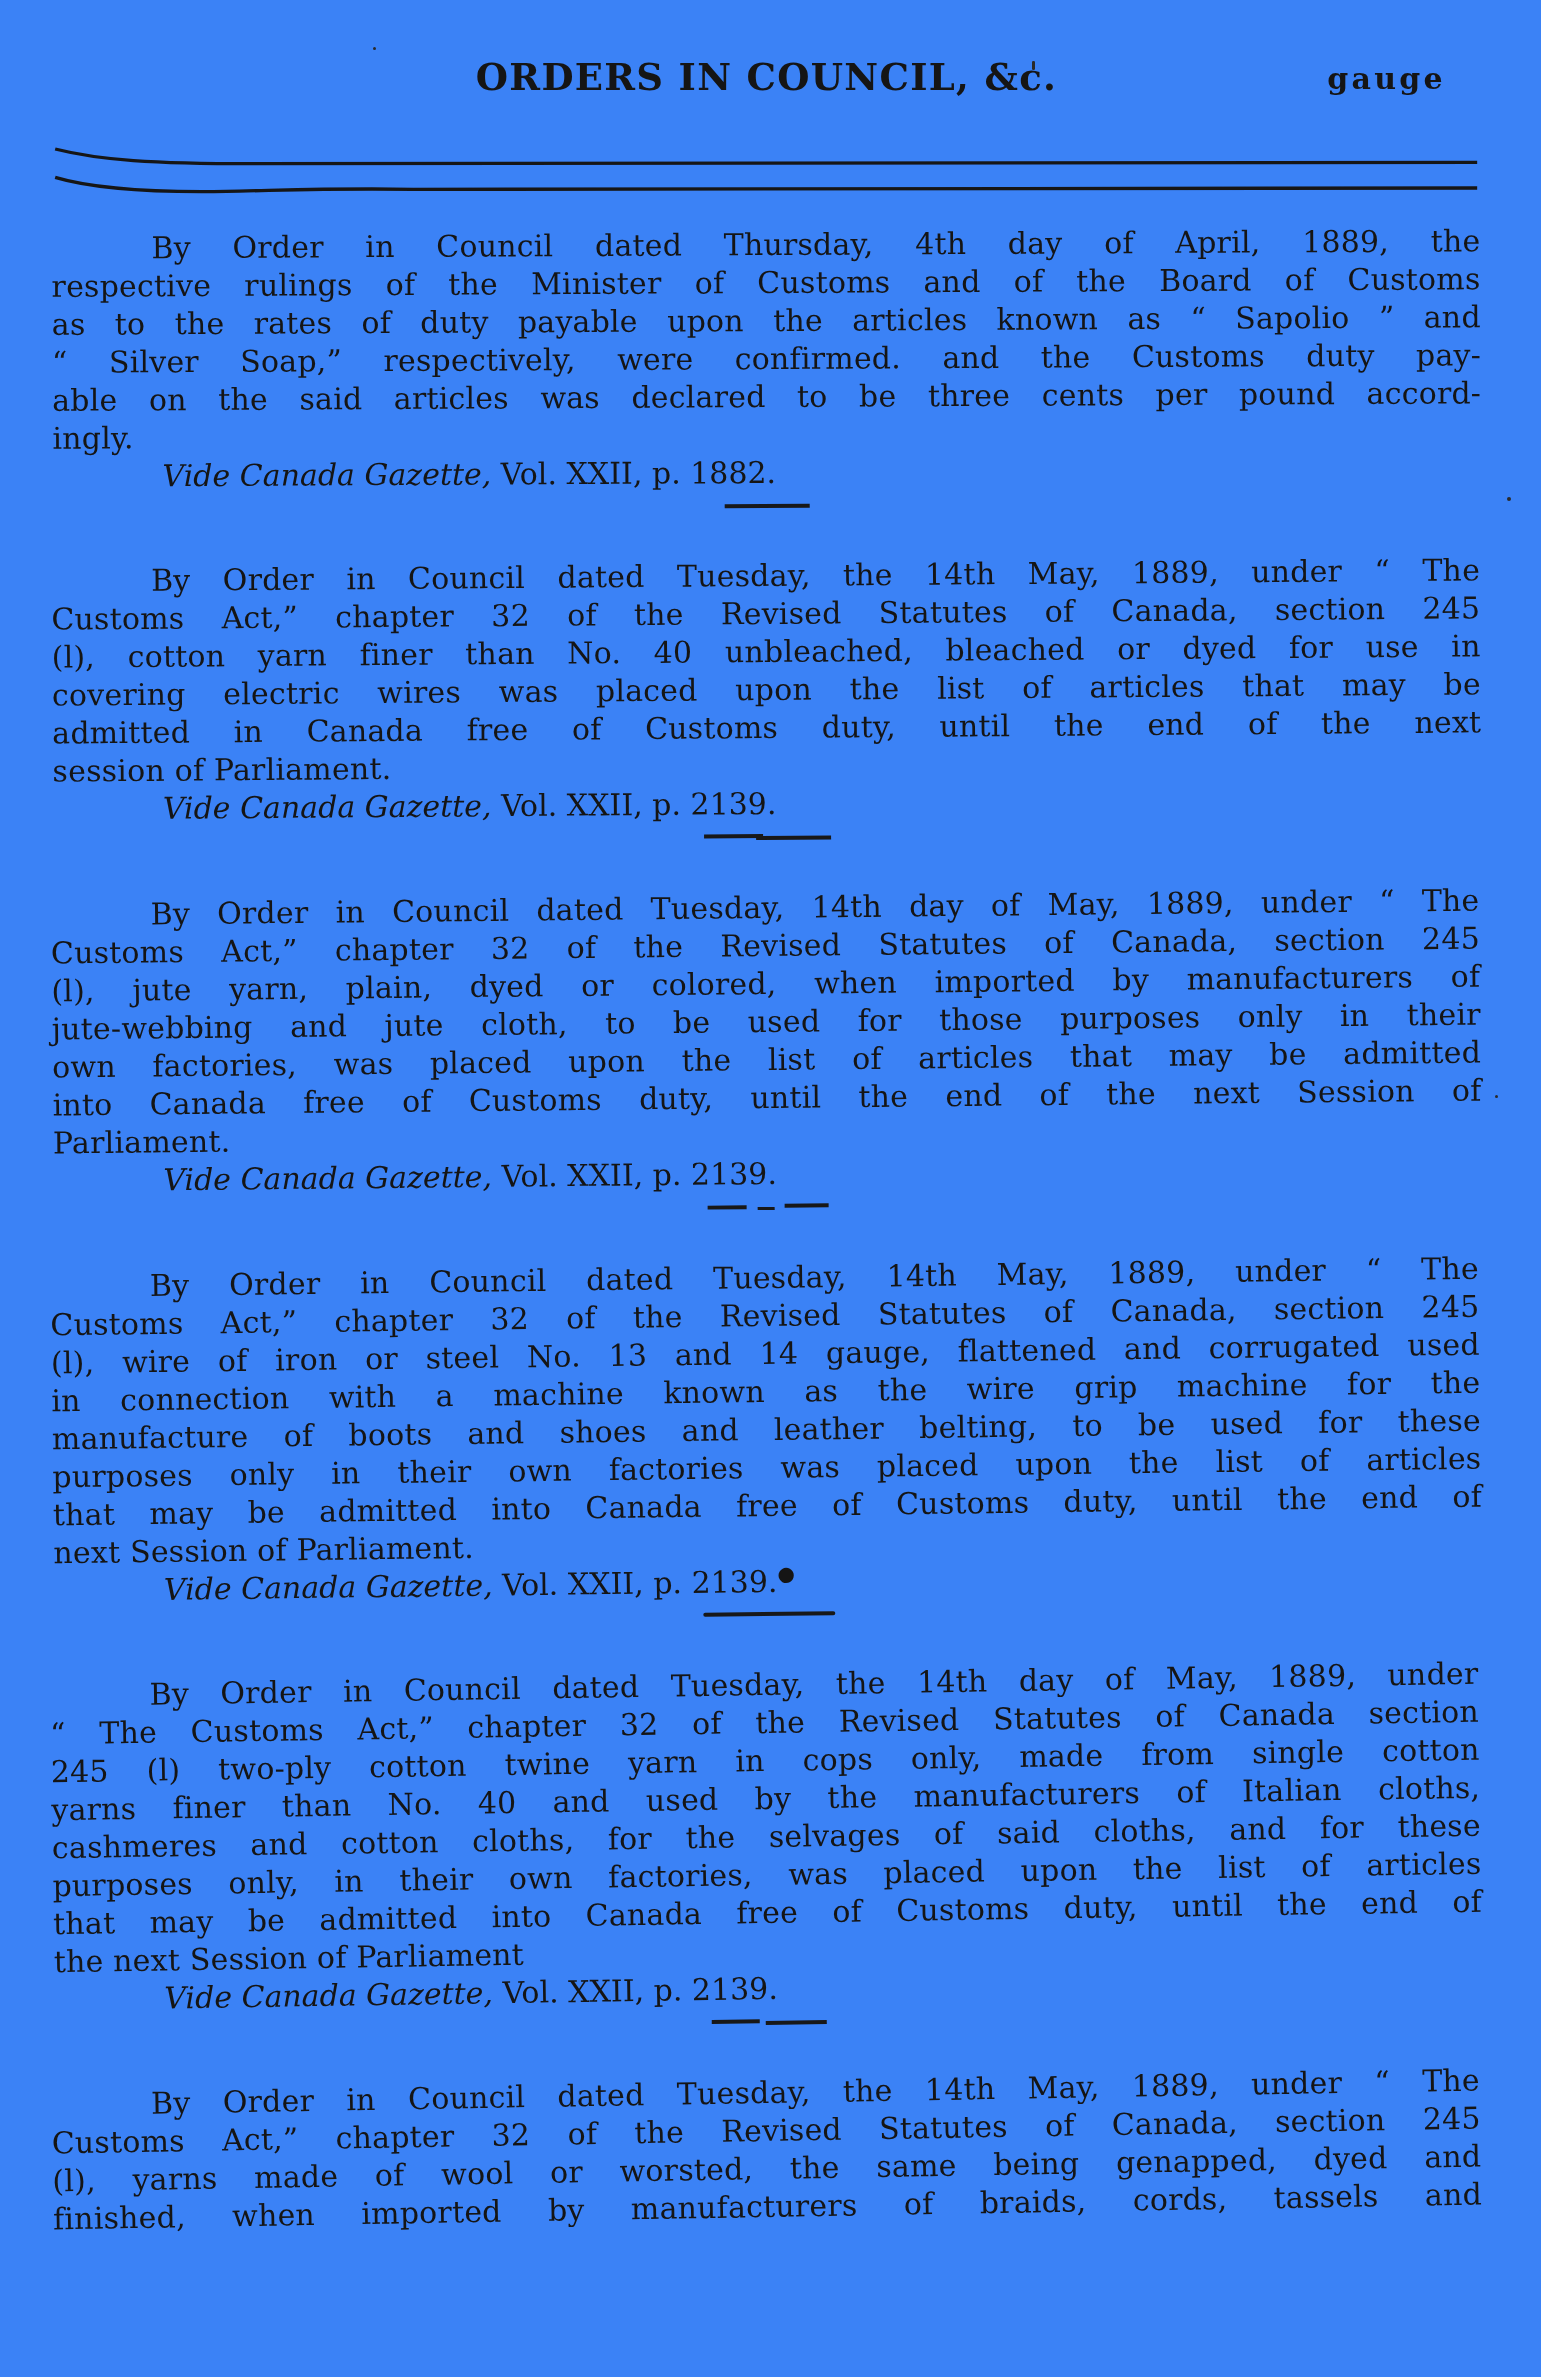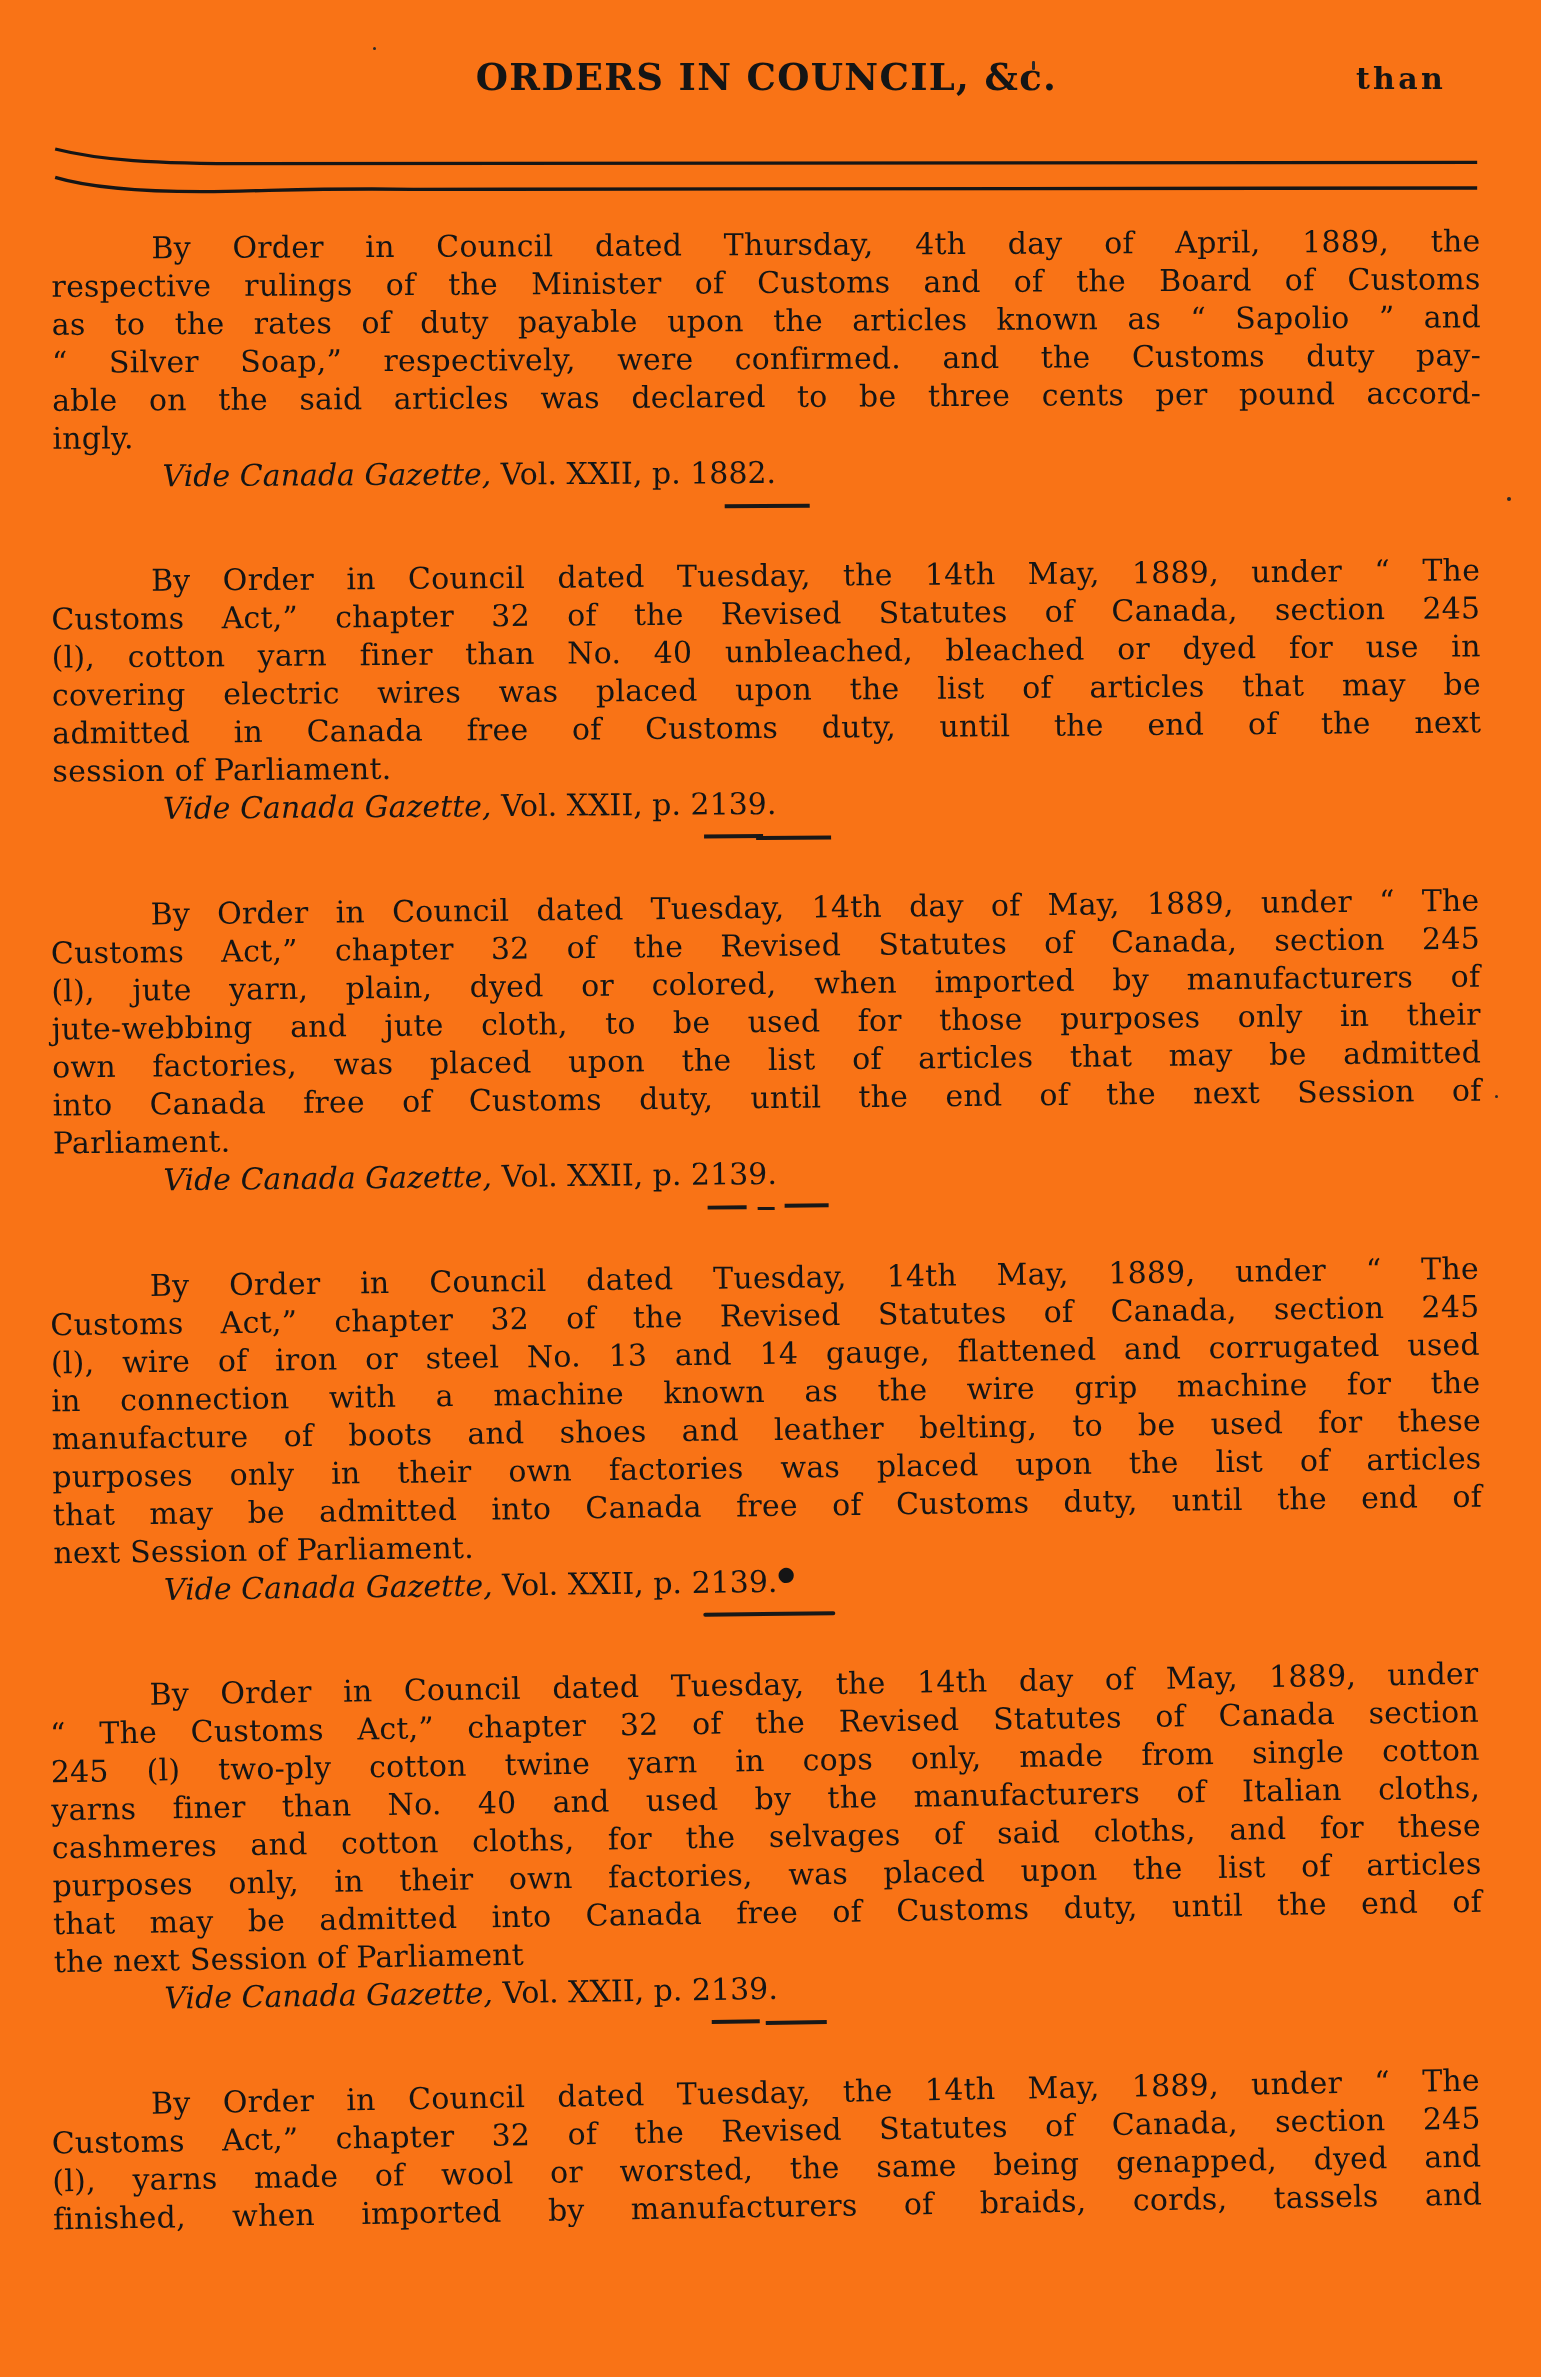--- a/index.html
+++ b/index.html
@@ -1,18 +1,18 @@
 <!DOCTYPE html>
 <html style="font-size:10.7px"><head>
 <meta charset="utf-8">
 <style>
   html,body { margin:0; padding:0; background:#ffffff; }
   .page {
     position:relative; width:1541px; height:2377px;
-    background:#f97316; overflow:hidden;
+    background:#3b82f6; overflow:hidden;
     font-family:"DejaVu Serif","Liberation Serif",serif;
     color:#151515;
   }
   .col { position:relative; padding:56px 60px 0 52px; }
 
   
   .hdr { position:relative; text-align:center; height:47px; }
   .title { font-size:37px; font-weight:bold; letter-spacing:1.3px; line-height:43px; }
   .pageno { position:absolute; right:35px; top:5.3px; font-size:30px; font-weight:bold; letter-spacing:3.3px; }
 
@@ -56,21 +56,21 @@
   .speck { position:absolute; background:#2a2a2a; border-radius:50%; }
 </style>
 </head>
 <body>
 
 <div class="page">
   <div class="col">
 
     <div class="hdr">
       <div class="title">ORDERS IN COUNCIL, &amp;c.</div>
-      <div class="pageno">than</div>
+      <div class="pageno">gauge</div>
     </div>
 
     <svg class="rule" width="1429" height="20" viewBox="0 0 2140 30">
       <path d="M3,3 C70,20 150,25 300,25 L2136,23" stroke="#161616" stroke-width="5" fill="none"></path>
     </svg>
 
 
     <svg class="rule rule2" width="1429" height="20" viewBox="0 0 2140 30">
       <path d="M3,5 C60,22 140,28 260,26 C360,24 430,21 540,23 L2136,21" stroke="#161616" stroke-width="5" fill="none"></path>
     </svg>

